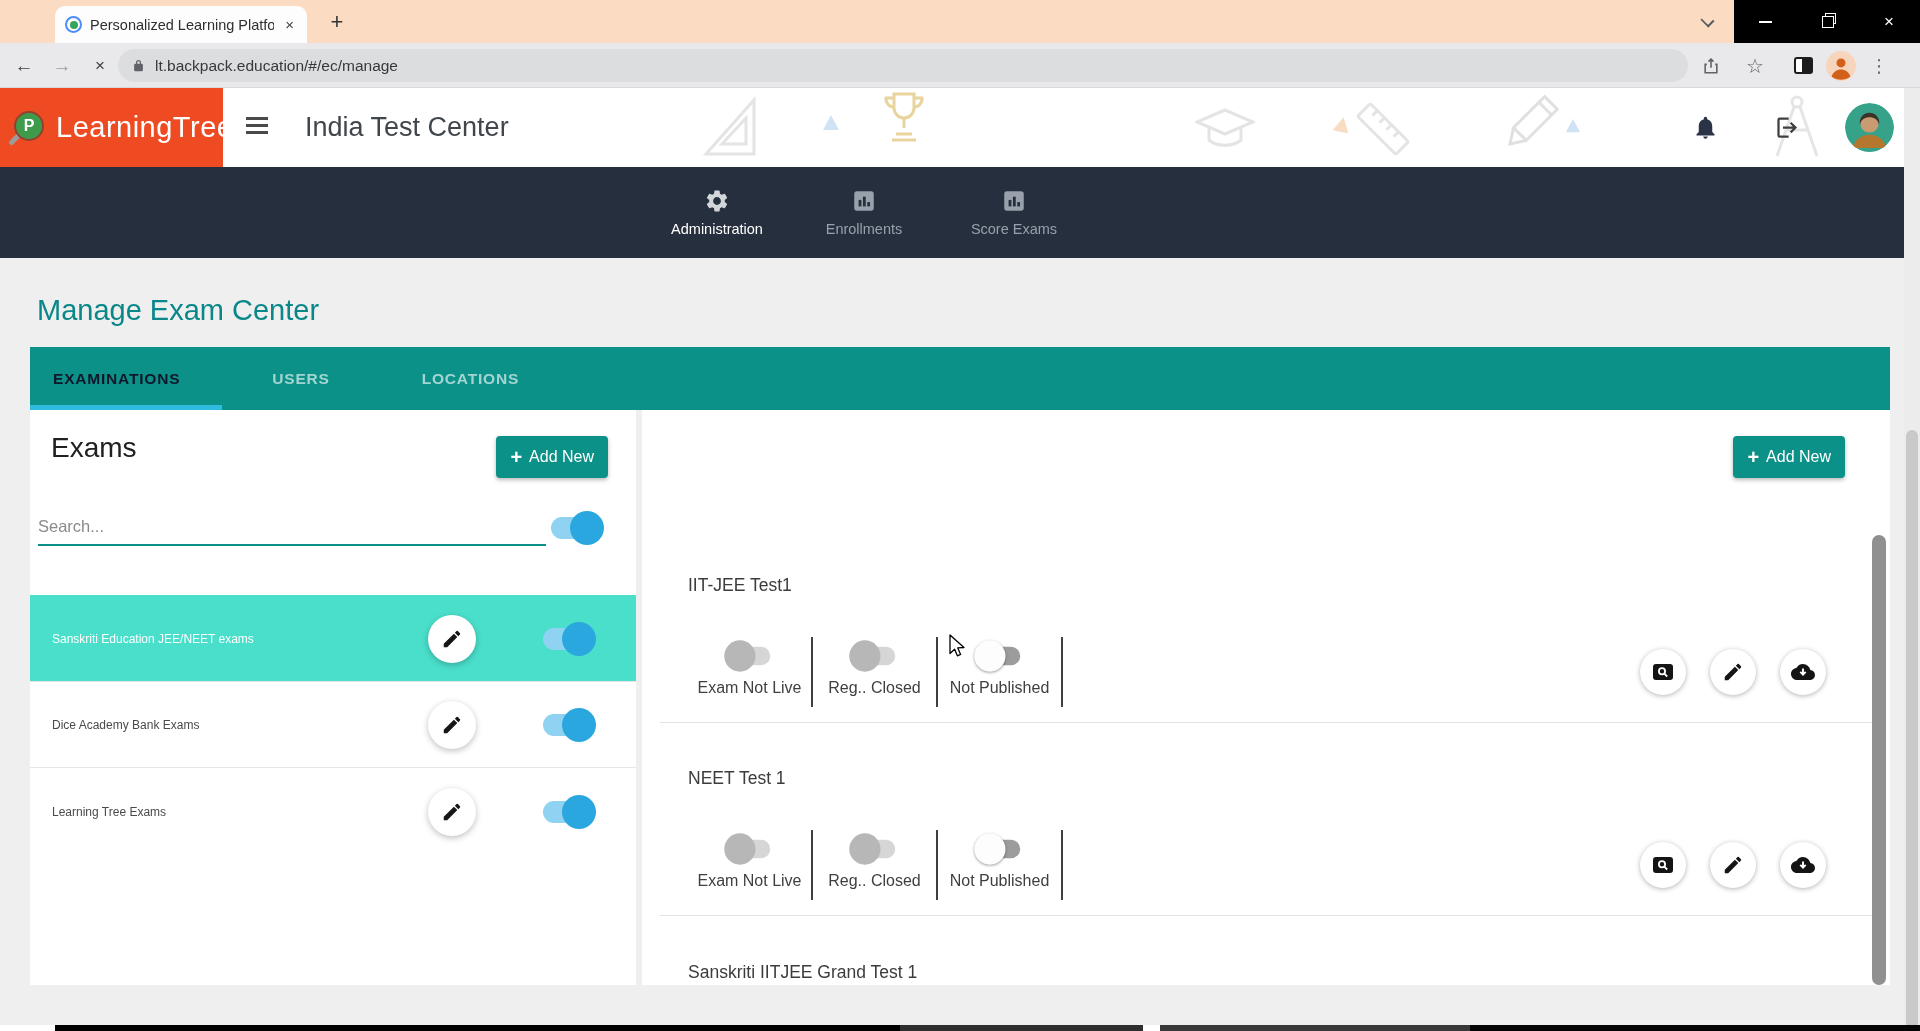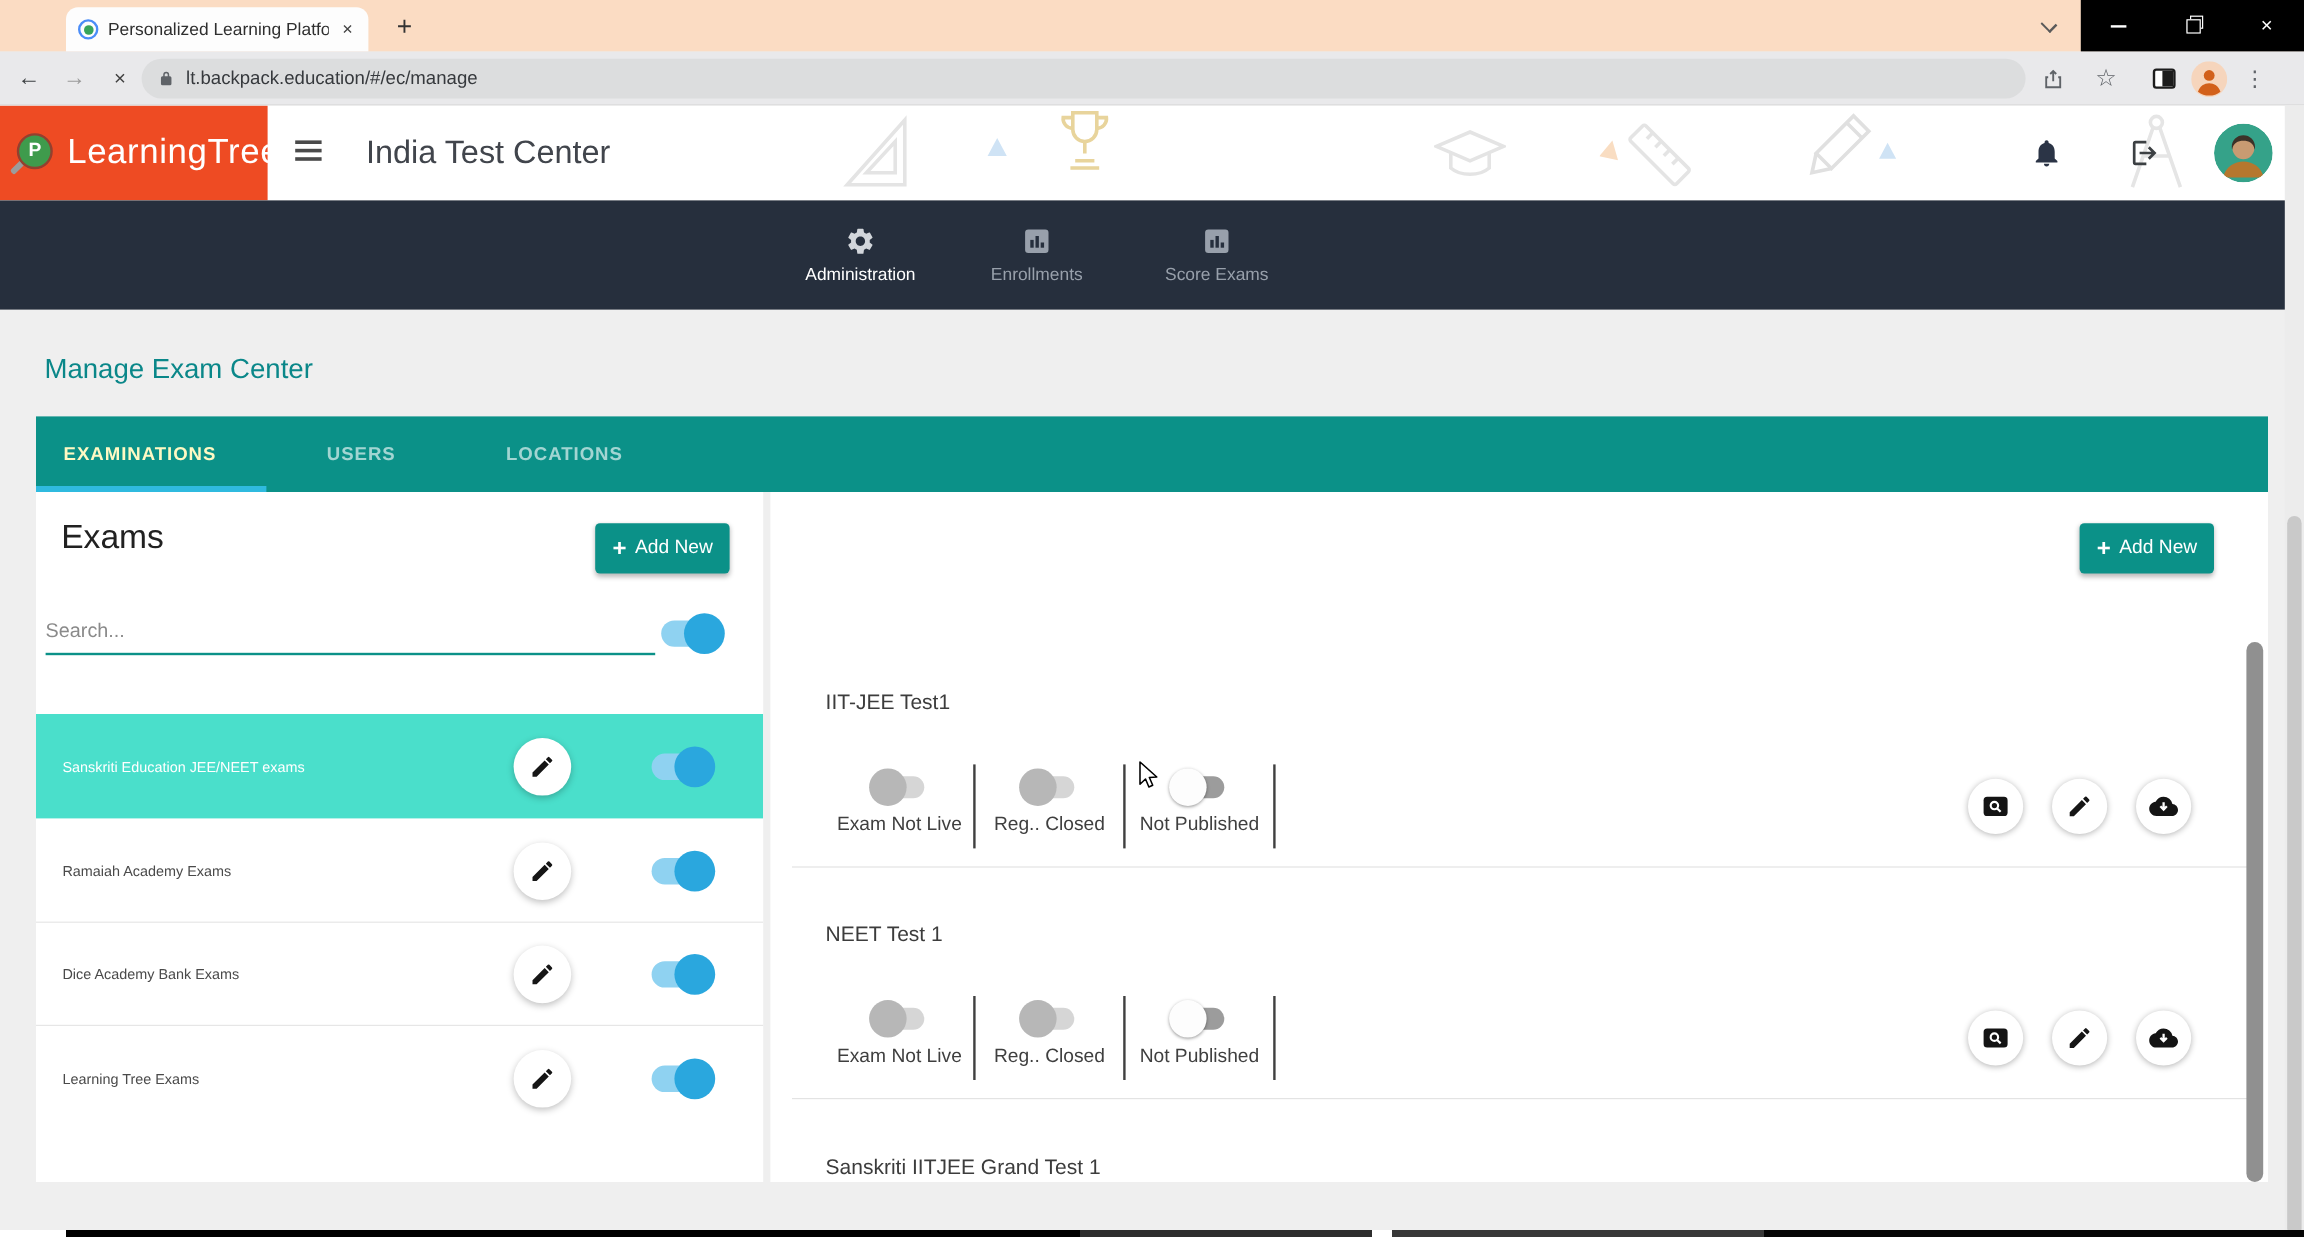--- a/index.html
+++ b/index.html
@@ -64,25 +64,25 @@
 
   
   .mainnav { position:absolute; left:0; top:167px; width:1920px; height:91px; background:#262f3d; }
   .nav-item { position:absolute; top:0; height:91px; display:flex; flex-direction:column; align-items:center;
               justify-content:center; gap:7px; color:#98a0ab; font-size:14.5px; }
   .nav-item.active { color:#fff; }
   .nav-res-label { display:flex; align-items:center; gap:7px; }
   .res-chev { width:0; height:0; border-left:5px solid transparent; border-right:5px solid transparent; border-top:6px solid #98a0ab; }
 
   
-  .page-title { position:absolute; left:37px; top:294px; font-size:23px; font-weight:500; color:#0a8789; }
+  .page-title { position:absolute; left:37px; top:294px; font-size:29px; font-weight:500; color:#0a8789; }
   .tealtabs { position:absolute; left:30px; top:347px; width:1860px; height:63px; background:#0b9188;
               display:flex; align-items:center; padding-left:23px; }
   .ttab { font-size:15.5px; font-weight:bold; letter-spacing:.8px; color:rgba(255,255,255,.62); }
-  .ttab.active { color:#fef9c3; }
+  .ttab.active { color:#0f172a; }
   .ttab + .ttab { margin-left:92px; }
   .tab-indicator { position:absolute; left:0; bottom:0; width:192px; height:5px; background:#2fbadf; }
 
   .panel { position:absolute; top:410px; background:#fff; overflow:hidden; }
   .left-panel { left:30px; width:606px; height:575px; }
   .right-panel { left:642px; width:1248px; height:575px; }
 
   .panel-h2 { position:absolute; color:#212121; font-weight:400; }
   .exams-h2 { left:21px; top:22px; font-size:28px; }
   .sched-h2 { left:26px; top:20px; font-size:26px; color:#2b2b2b; }
@@ -336,32 +336,20 @@
         <button class="pencil-btn">
             <svg width="22" height="22" viewBox="0 0 24 24" fill="#161616">
               <path d="M3 17.25V21h3.75L17.81 9.94l-3.75-3.75L3 17.25zM20.71 7.04c.39-.39.39-1.02 0-1.41l-2.34-2.34a1 1 0 0 0-1.41 0l-1.83 1.83 3.75 3.75 1.83-1.83z"></path>
             </svg>
           </button>
         <span class="sw on">
             <span class="track"></span>
             <span class="knob"></span>
           </span>
       </div>
-      <div class="exam-row">
-        <span class="exam-name">Ramaiah Academy Exams</span>
-        <button class="pencil-btn">
-            <svg width="22" height="22" viewBox="0 0 24 24" fill="#161616">
-              <path d="M3 17.25V21h3.75L17.81 9.94l-3.75-3.75L3 17.25zM20.71 7.04c.39-.39.39-1.02 0-1.41l-2.34-2.34a1 1 0 0 0-1.41 0l-1.83 1.83 3.75 3.75 1.83-1.83z"></path>
-            </svg>
-          </button>
-        <span class="sw on">
-            <span class="track"></span>
-            <span class="knob"></span>
-          </span>
-      </div>
       <div class="exam-row divided" style="border-top:1px solid #e6e6e6;margin-top:-1px">
         <span class="exam-name">Dice Academy Bank Exams</span>
         <button class="pencil-btn">
             <svg width="22" height="22" viewBox="0 0 24 24" fill="#161616">
               <path d="M3 17.25V21h3.75L17.81 9.94l-3.75-3.75L3 17.25zM20.71 7.04c.39-.39.39-1.02 0-1.41l-2.34-2.34a1 1 0 0 0-1.41 0l-1.83 1.83 3.75 3.75 1.83-1.83z"></path>
             </svg>
           </button>
         <span class="sw on">
             <span class="track"></span>
             <span class="knob"></span>

